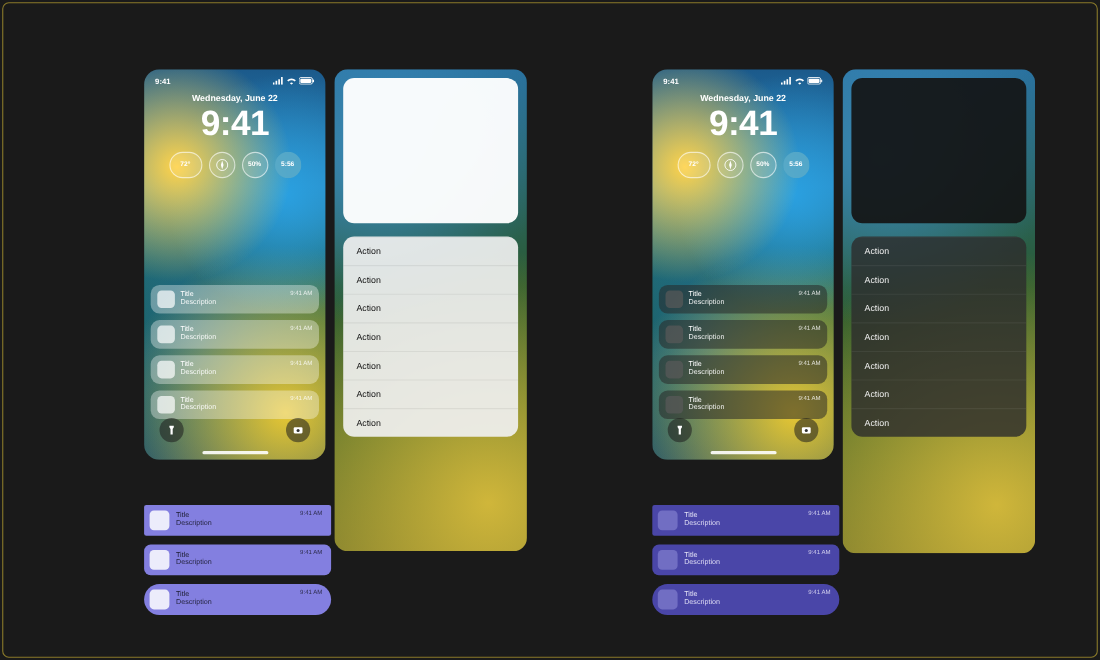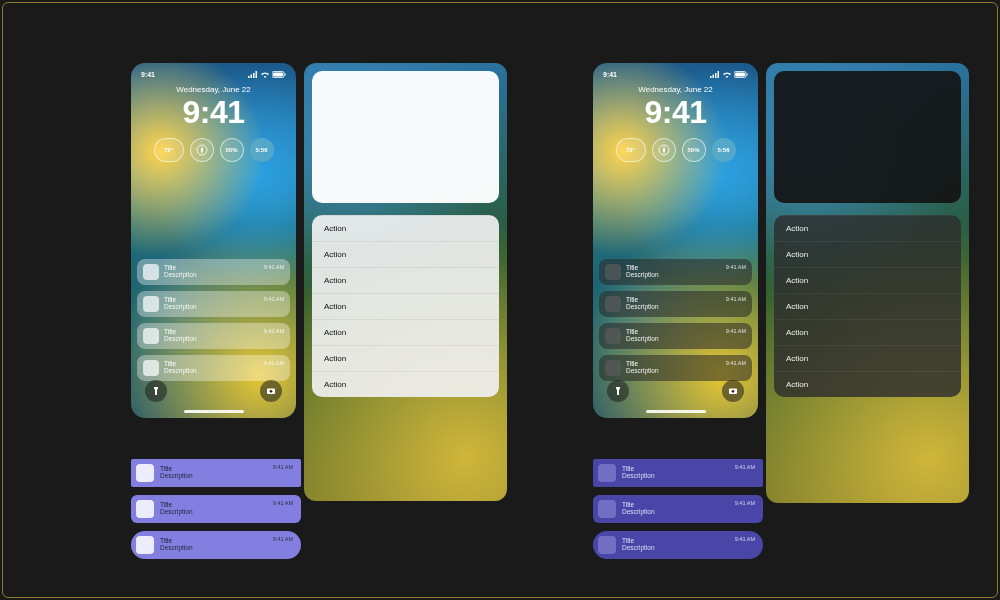--- a/index.html
+++ b/index.html
@@ -51,21 +51,21 @@
     display: flex;
     justify-content: space-between;
     align-items: center;
     font-size: 7px;
     font-weight: 600;
     padding: 6px 10px 0;
     height: 16px;
   }
   .status .icons svg { vertical-align: middle; }
   .datetime { text-align: center; margin-top: 6px; }
-  .datetext { font-size: 8px; font-weight: 400; }
+  .datetext { font-size: 8px; font-weight: 700; }
   .timetext { font-size: 32px; font-weight: 700; line-height: 1; margin-top: 2px; letter-spacing: -0.5px;}
   .widgets { display: flex; justify-content: center; gap: 6px; margin-top: 10px; }
   .wcirc {
     width: 24px; height: 24px; border-radius: 50%;
     border: 1px solid rgba(255,255,255,0.6);
     background: rgba(255,255,255,0.1);
     display: flex; align-items: center; justify-content: center;
     font-size: 6px; font-weight: 600;
   }
   .wcirc.big { width: 30px; height: 24px; border-radius: 12px; }
@@ -103,21 +103,21 @@
     display: flex; align-items: center; justify-content: center;
   }
   .homebar {
     position: absolute; bottom: 5px; left: 50%; transform: translateX(-50%);
     width: 60px; height: 3px; border-radius: 3px; background: rgba(255,255,255,0.9);
   }
 
   
   .panel {
     position: relative;
-    width: 203px;
+    width: 175px;
     border-radius: 12px;
     overflow: hidden;
     flex: none;
     background:
       radial-gradient(circle at 20% 18%, rgba(60,140,190,0.9), rgba(0,0,0,0) 40%),
       radial-gradient(circle at 80% 90%, rgba(220,190,60,0.9), rgba(0,0,0,0) 55%),
       linear-gradient(180deg, #2a72a0 0%, #2a5a30 45%, #4a6a2a 70%, #6a702a 100%);
     display: flex; flex-direction: column;
   }
   .panel.light { height: 438px; }

